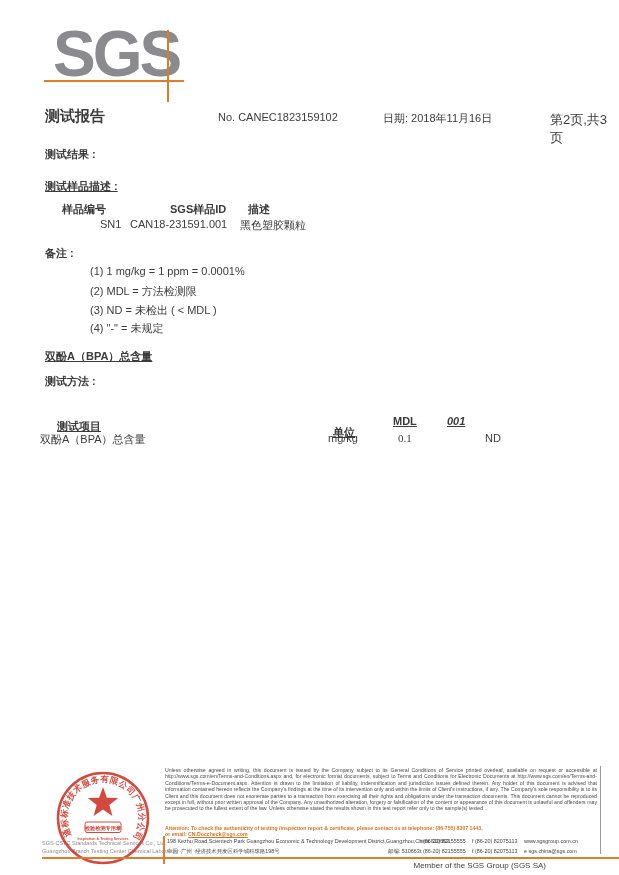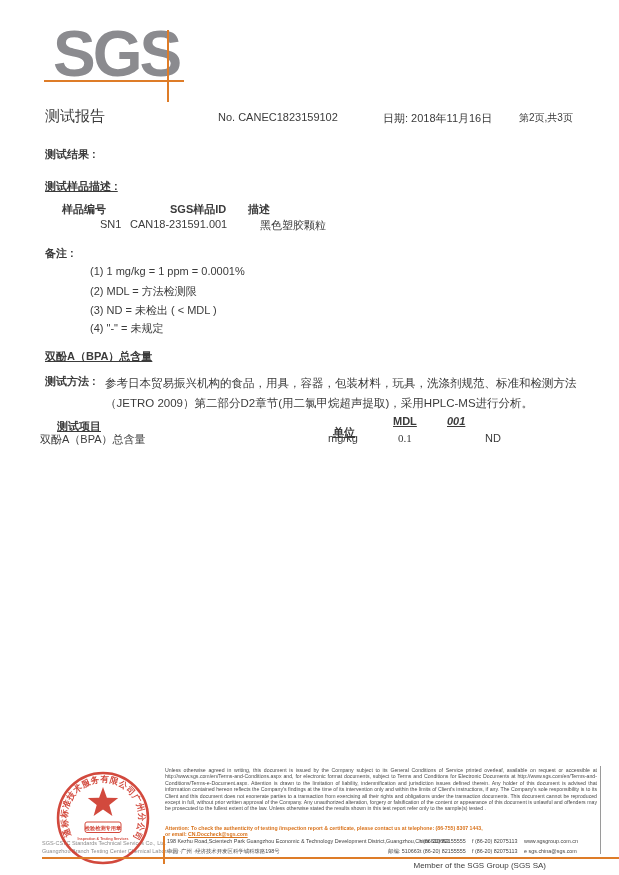--- a/index.html
+++ b/index.html
@@ -13,38 +13,38 @@
   .ul { text-decoration:underline; }
   .i { font-style:italic; }
 
   
   .logo-text { left:53px; top:28px; font-size:64px; line-height:52px; font-weight:bold;
                color:#8b8b8f; letter-spacing:-3px; }
   .logo-hline { left:44px; top:80px; width:140px; height:2px; background:#de7c28; }
   .logo-vline { left:167px; top:30px; width:2px; height:72px; background:#de7c28; }
 
   
-  .title     { left:45px;  top:107px; font-size:15px; font-weight:normal; }
+  .title     { left:45px;  top:107px; font-size:15px; font-weight:bold; }
   .report-no { left:218px; top:111px; font-size:11px; }
   .date      { left:383px; top:111px; font-size:11px; }
-  .pages     { left:519px; top:111px; font-size:10px; }
+  .pages     { left:550px; top:111px; font-size:13px; }
 
   .label { font-size:11px; font-weight:bold; }
   .txt   { font-size:11px; }
 
   .results-label { left:45px; top:147px; }
   .sample-label  { left:45px; top:179px;text-align:right; }
 
   
   .st-h1 { left:62px;  top:202px; }
   .st-h2 { left:170px; top:202px; }
   .st-h3 { left:248px; top:202px; }
   .st-c1 { left:100px; top:218px; }
   .st-c2 { left:130px; top:218px; }
-  .st-c3 { left:260px; top:218px; }
+  .st-c3 { left:240px; top:218px; }
 
   .remarks-label { left:45px; top:246px; }
   .note-0 { left:90px; top:265px; }
   .note-1 { left:90px; top:284px; }
   .note-2 { left:90px; top:303px; }
   .note-3 { left:90px; top:321px; }
 
   .bpa-title { left:45px; top:349px; font-size:11px; font-weight:bold; text-decoration:underline; }
   .method-label { left:45px; top:374px; }
   .method-text  { left:105px; top:374px; width:478px; font-size:11.5px; line-height:19.5px; }
@@ -111,21 +111,20 @@
   <div class="abs txt st-c3">黑色塑胶颗粒</div>
 
   <div class="abs label remarks-label">备注 :</div>
   <div class="abs txt note-0">(1) 1 mg/kg = 1 ppm = 0.0001%</div>
   <div class="abs txt note-1">(2) MDL = 方法检测限</div>
   <div class="abs txt note-2">(3) ND = 未检出 ( &lt; MDL )</div>
   <div class="abs txt note-3">(4) "-" = 未规定</div>
 
   <div class="abs bpa-title">双酚A（BPA）总含量</div>
   <div class="abs label method-label">测试方法 :</div>
-  <div class="abs method-text">参考日本贸易振兴机构的食品，用具，容器，包装材料，玩具，洗涤剂规范、标准和检测方法（JETRO 2009）第二部分D2章节(用二氯甲烷超声提取)，采用HPLC-MS进行分析。</div>
 
   <div class="abs label ul rt-h-item">测试项目</div>
   <div class="abs label ul rt-h-unit">单位</div>
   <div class="abs label ul rt-h-mdl">MDL</div>
   <div class="abs label ul i rt-h-smp">001</div>
   <div class="abs txt rt-c-item">双酚A（BPA）总含量</div>
   <div class="abs txt rt-c-unit">mg/kg</div>
   <div class="abs txt rt-c-mdl">0.1</div>
   <div class="abs txt rt-c-val">ND</div>
 

